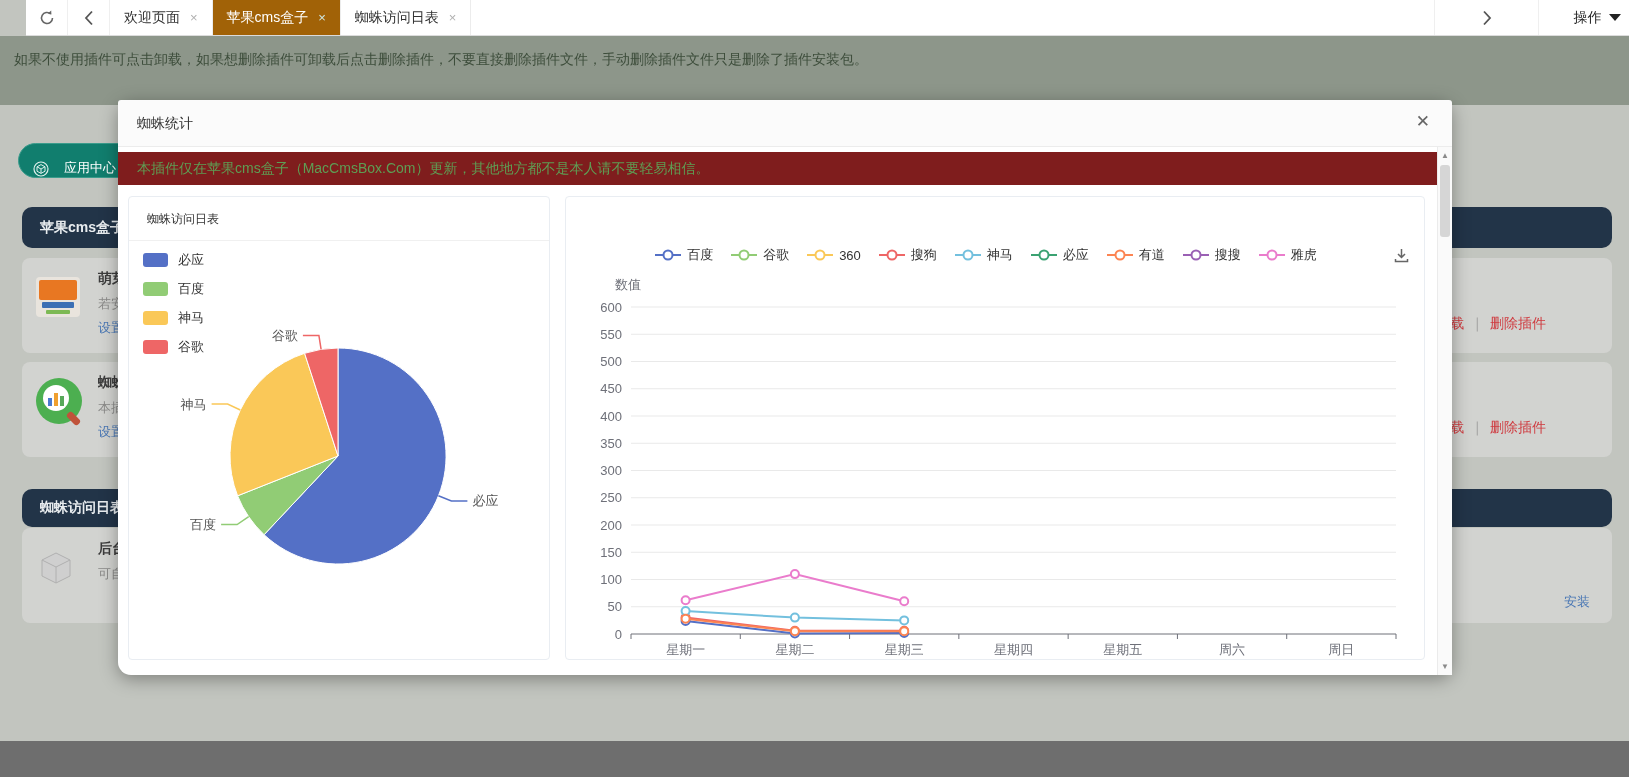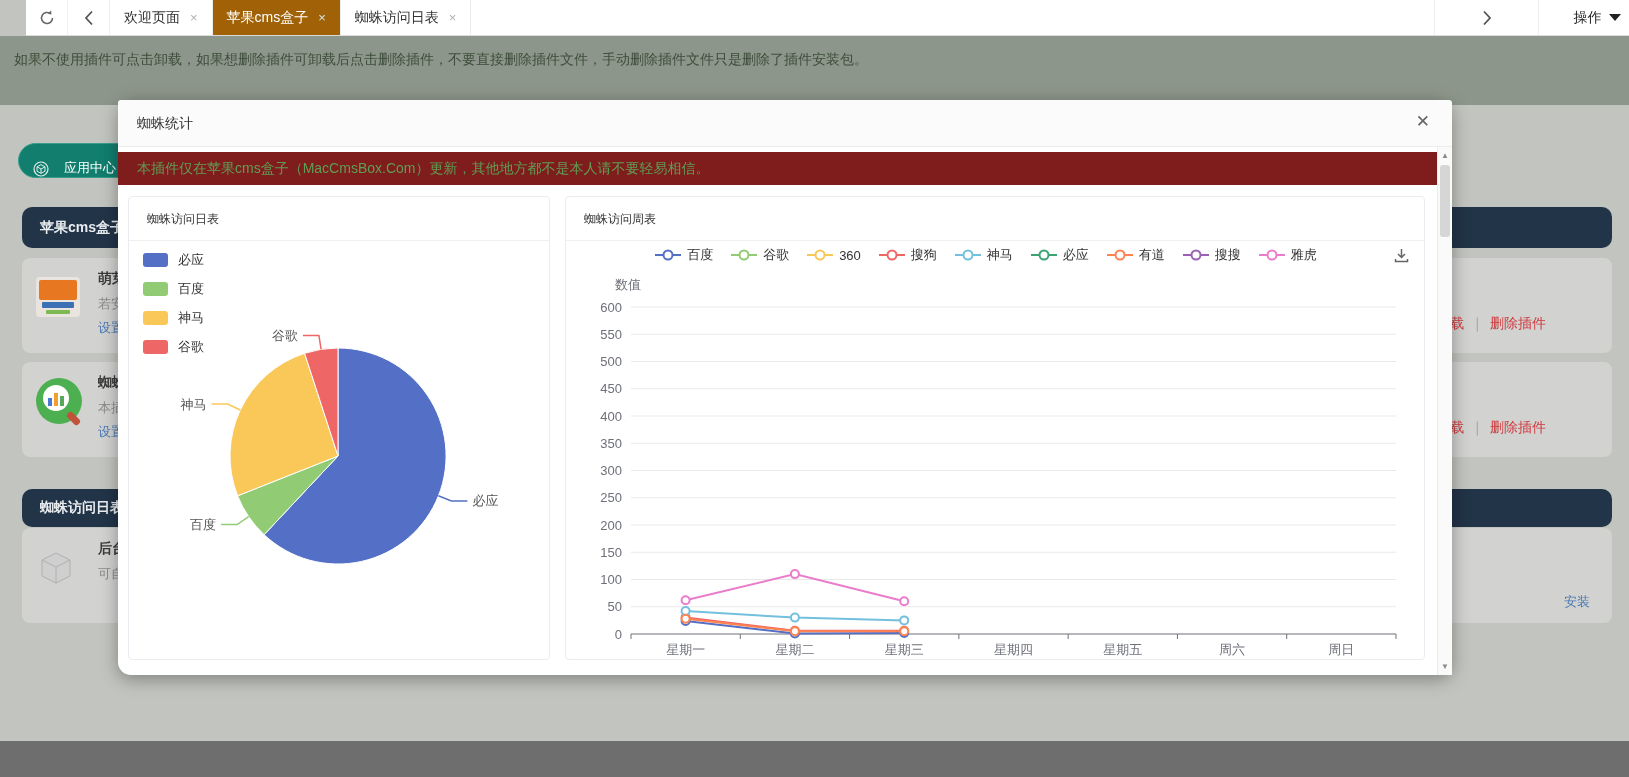--- a/index.html
+++ b/index.html
@@ -268,21 +268,20 @@
         <path d="M209,215 L108.6,254.8 A108,108 0 0 1 175.6,112.3 Z" fill="#fac858" stroke="#fff" stroke-width="1"></path>
         <polyline points="111.3,169.0 98.6,163.1 82.6,163.1" fill="none" stroke="#fac858" stroke-width="1.5"></polyline>
         <text x="77.61109959914562" y="167.55492642906114" fill="#555" font-size="13" text-anchor="end">神马</text>
         <path d="M209,215 L175.6,112.3 A108,108 0 0 1 209.0,107.0 Z" fill="#ee6666" stroke="#fff" stroke-width="1"></path>
         <polyline points="192.1,108.3 189.9,94.5 173.9,94.5" fill="none" stroke="#ee6666" stroke-width="1.5"></polyline>
         <text x="168.91499526509182" y="99.0020224473932" fill="#555" font-size="13" text-anchor="end">谷歌</text>
       </svg>
   </div>
 
   <div class="ccard line">
-    <div class="c-title">蜘蛛访问周表</div>
     <div class="line-legend" id="line-legend">
         <div class="llg-item">
           <svg width="26" height="12">
             <line x1="0" y1="6" x2="26" y2="6" stroke="#5470c6" stroke-width="2"></line>
             <circle cx="13" cy="6" r="4.5" fill="#fff" stroke="#5470c6" stroke-width="2"></circle>
           </svg>
           <span>百度</span>
         </div>
         <div class="llg-item">
           <svg width="26" height="12">

